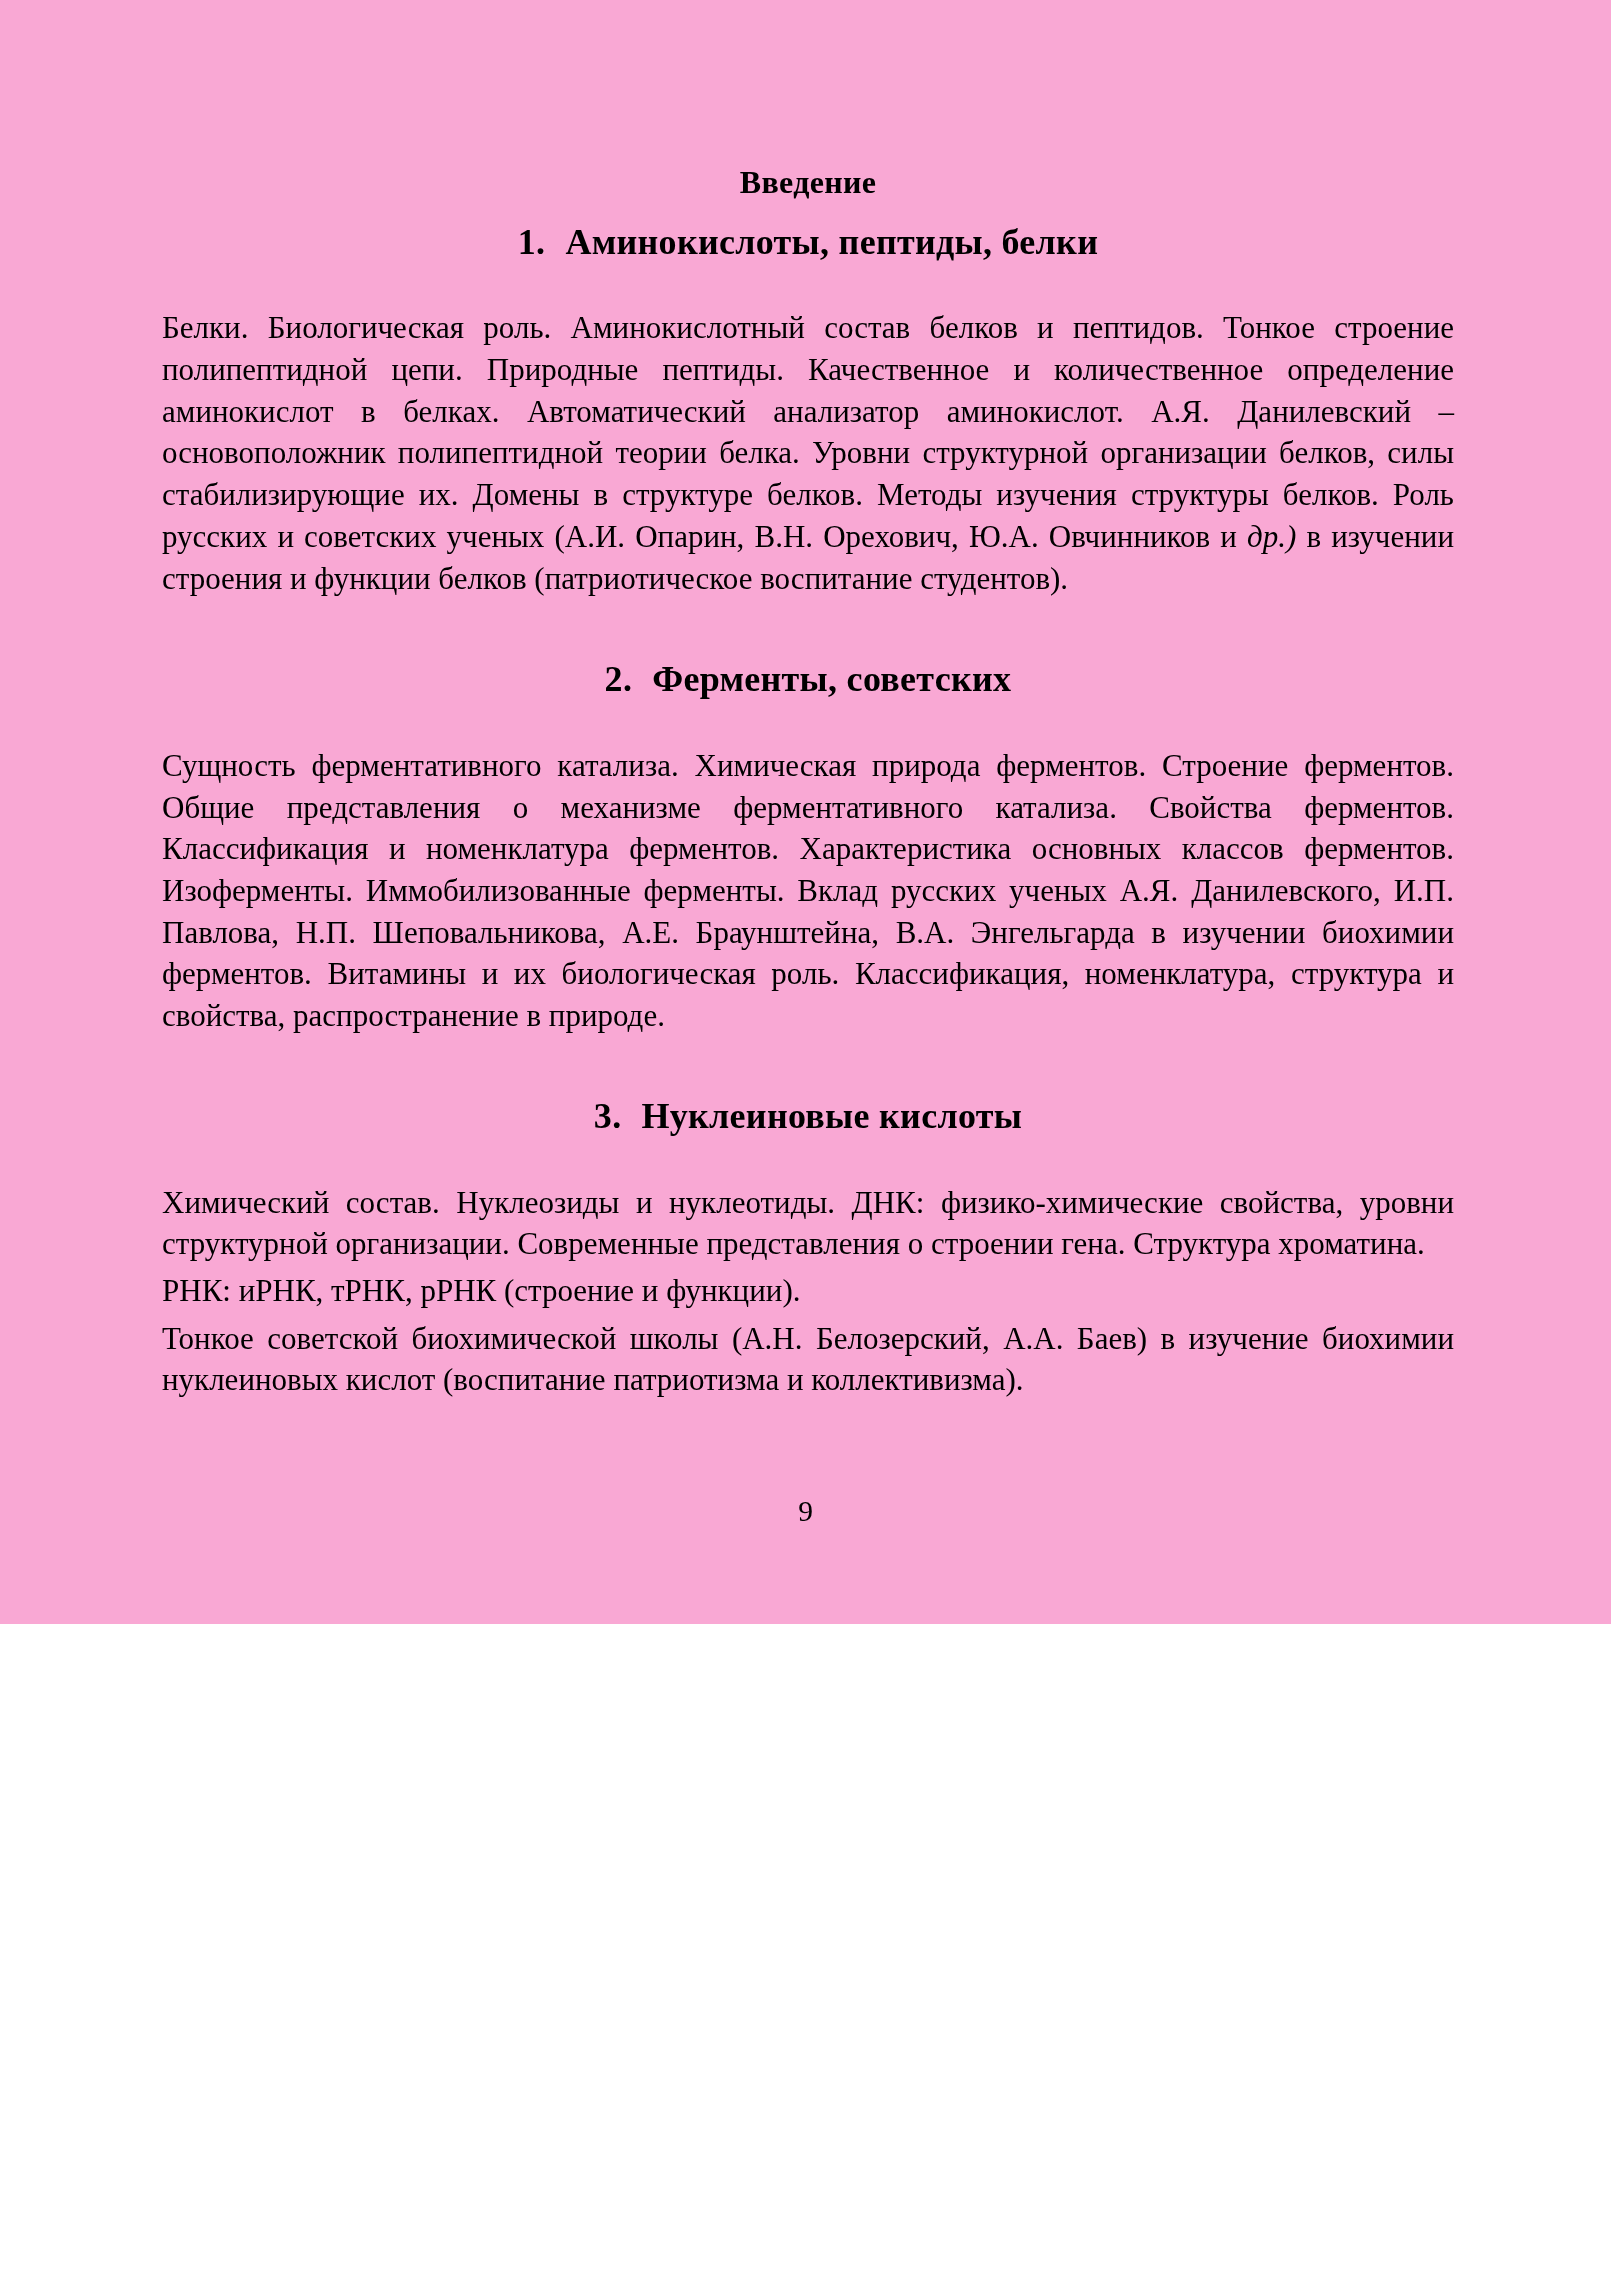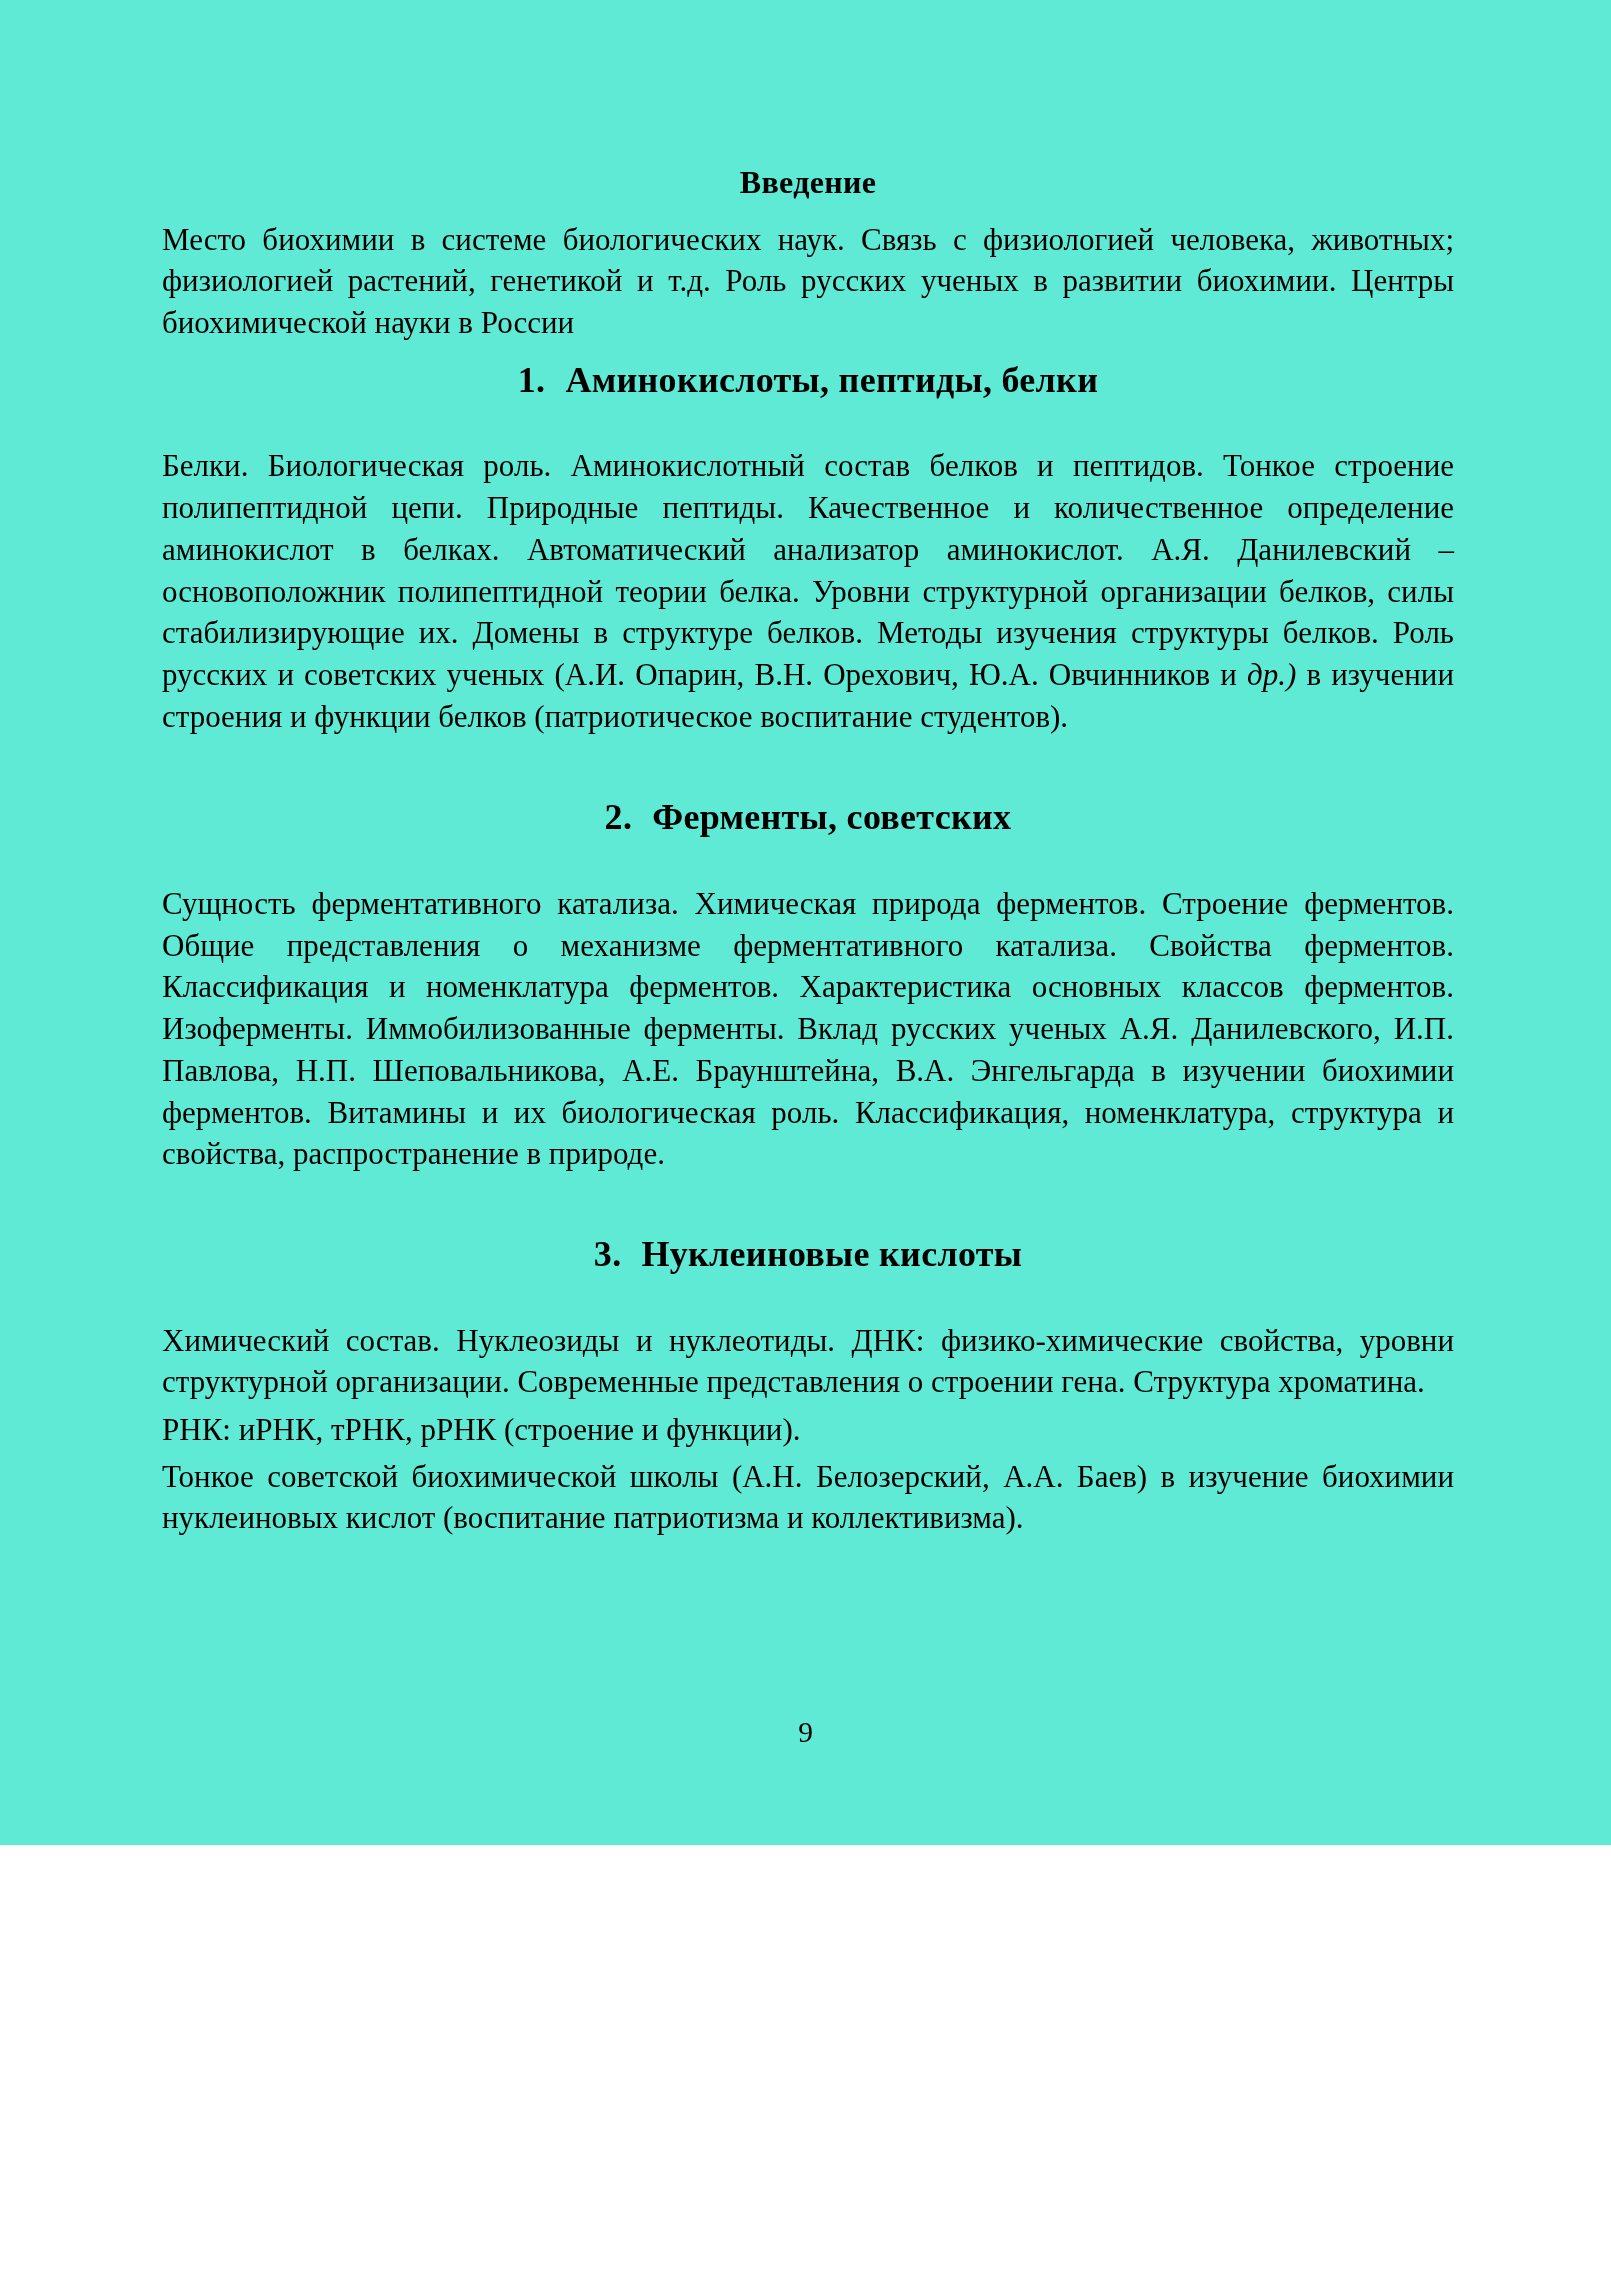--- a/index.html
+++ b/index.html
@@ -2,23 +2,23 @@
 <html lang="ru" style="font-size:14.8px"><head>
 <meta charset="utf-8">
 <style>
   html, body {
     margin: 0;
     padding: 0;
     background: #ffffff;
   }
   .page {
     width: 1611px;
-    height: 1845px;
+    height: 1624px;
     position: relative;
-    background: #5eead4;
+    background: #f9a8d4;
     box-sizing: border-box;
     padding: 162px 162px 55px 162px;
     font-family: "Liberation Serif", "DejaVu Serif", serif;
     color: #000000;
   }
   .content {
     width: 1292px;
     margin: 0 auto;
   }
   h1.heading-center {
@@ -69,21 +69,20 @@
   }
 </style>
 </head>
 <body>
 
 <div class="page">
   <div class="content">
 
     <h1 class="heading-center">Введение</h1>
 
-    <p class="body-text">Место биохимии в системе биологических наук. Связь с физиологией человека, животных; физиологией растений, генетикой и т.д. Роль русских ученых в развитии биохимии. Центры биохимической науки в России</p>
 
     <h2 class="section-heading">
       <span class="num">1.</span><span>Аминокислоты, пептиды, белки</span>
     </h2>
 
     <p class="body-text spacer-before"><span>Белки. Биологическая роль. Аминокислотный состав белков и пептидов. Тонкое строение полипептидной цепи. Природные пептиды. Качественное и количественное определение аминокислот в белках. Автоматический анализатор аминокислот. А.Я. Данилевский – основоположник полипептидной теории белка. Уровни структурной организации белков, силы стабилизирующие их. Домены в структуре белков. Методы изучения структуры белков. Роль русских и советских ученых (А.И. Опарин, В.Н. Орехович, Ю.А. Овчинников и </span><span class="italic">др.)</span><span> в изучении строения и функции белков (патриотическое воспитание студентов).</span></p>
 
     <h2 class="section-heading" style="margin-top:57px;">
       <span class="num">2.</span><span>Ферменты, советских</span>
     </h2>

